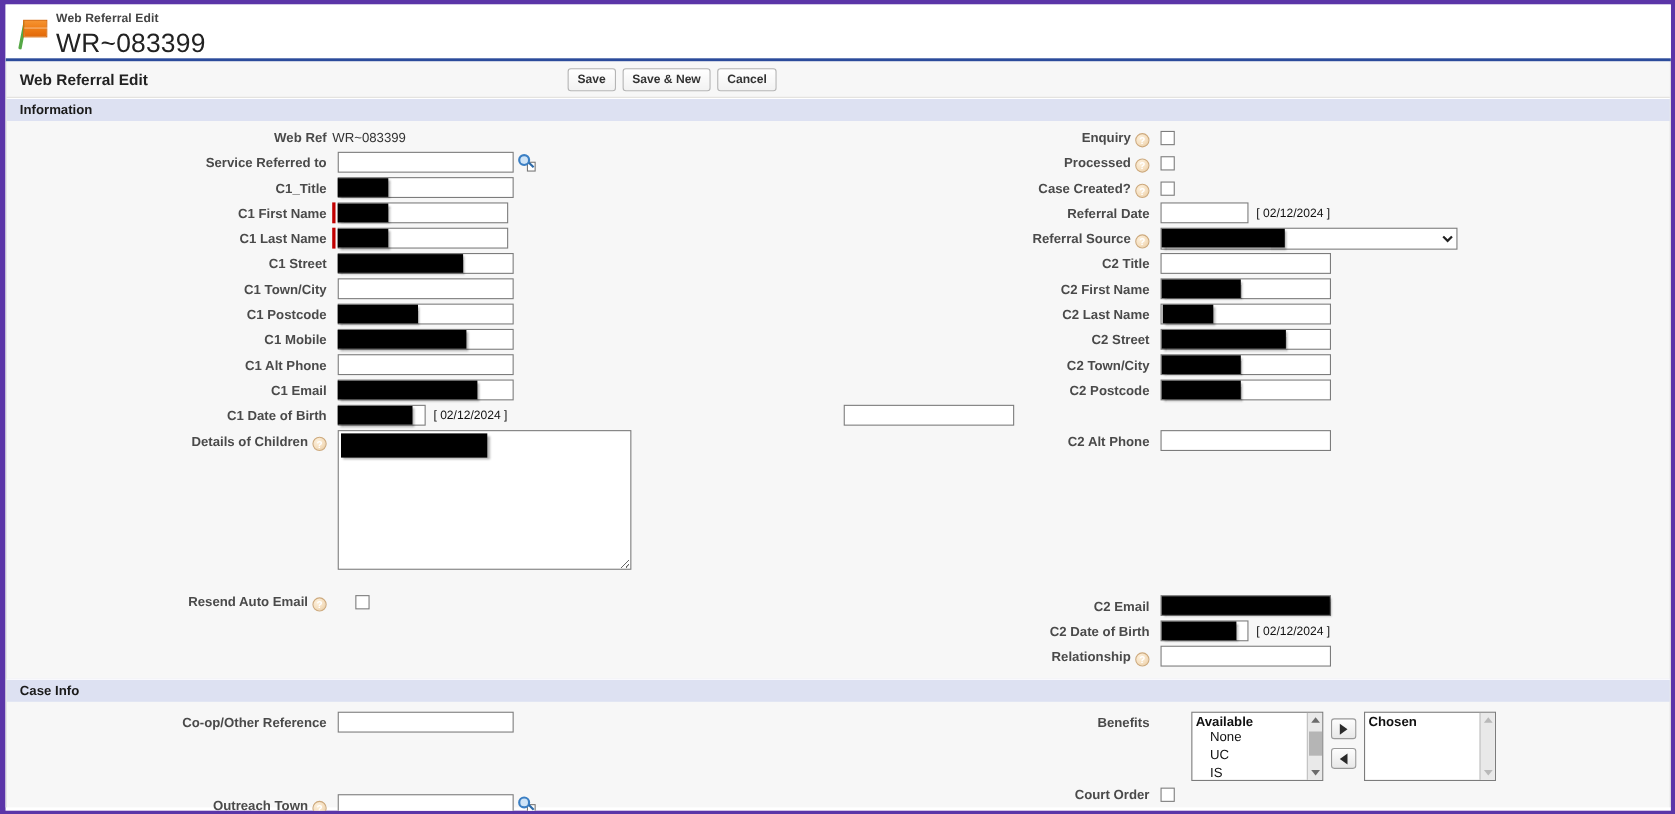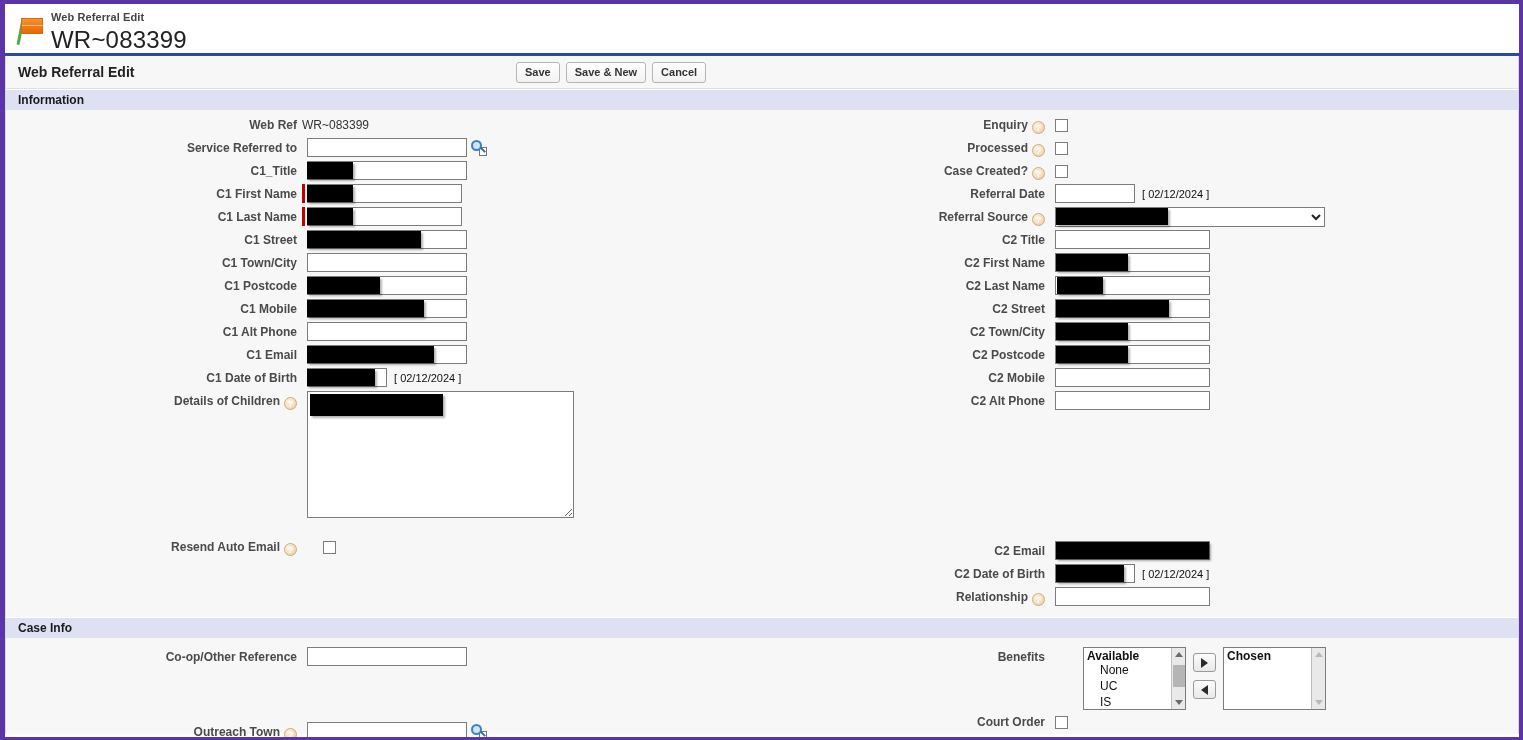--- a/index.html
+++ b/index.html
@@ -221,21 +221,21 @@
     background: #fff;
     resize: both;
     padding: 2px 3px;
     color: #222;
     outline: none;
   }
 
   
   .dual { display: flex; align-items: flex-start; }
   .lbox {
-    width: 103px; height: 63px;
+    width: 120px; height: 63px;
     border: 1px solid #7c7c7c;
     background: #fff;
     position: relative;
     overflow: hidden;
     font-size: 12px;
   }
   .lbox .hdr { font-weight: bold; color: #111; padding: 1px 2px 0 3px; }
   .lbox .opt { padding: 0 2px 0 16px; color: #111; line-height: 1.33; cursor: pointer; }
   .sbar {
     position: absolute; right: 0; top: 0;
@@ -532,21 +532,20 @@
         <div class="row">
           <div class="lbl">C2 Postcode</div>
           <div class="fld">
             <div class="req-spacer"></div>
             <input class="txt w155" value="" style="">
             <div class="redact" style="left:6px;top:2px;width:72px;height:17px;"></div>
           </div>
         </div>
 
         <div class="row">
-          <div class="lbl">C2 Mobile</div>
           <div class="fld">
             <div class="req-spacer"></div>
             <input class="txt w155" value="" style="">
           </div>
         </div>
 
         <div class="row">
           <div class="lbl">C2 Alt Phone</div>
           <div class="fld">
             <div class="req-spacer"></div>

